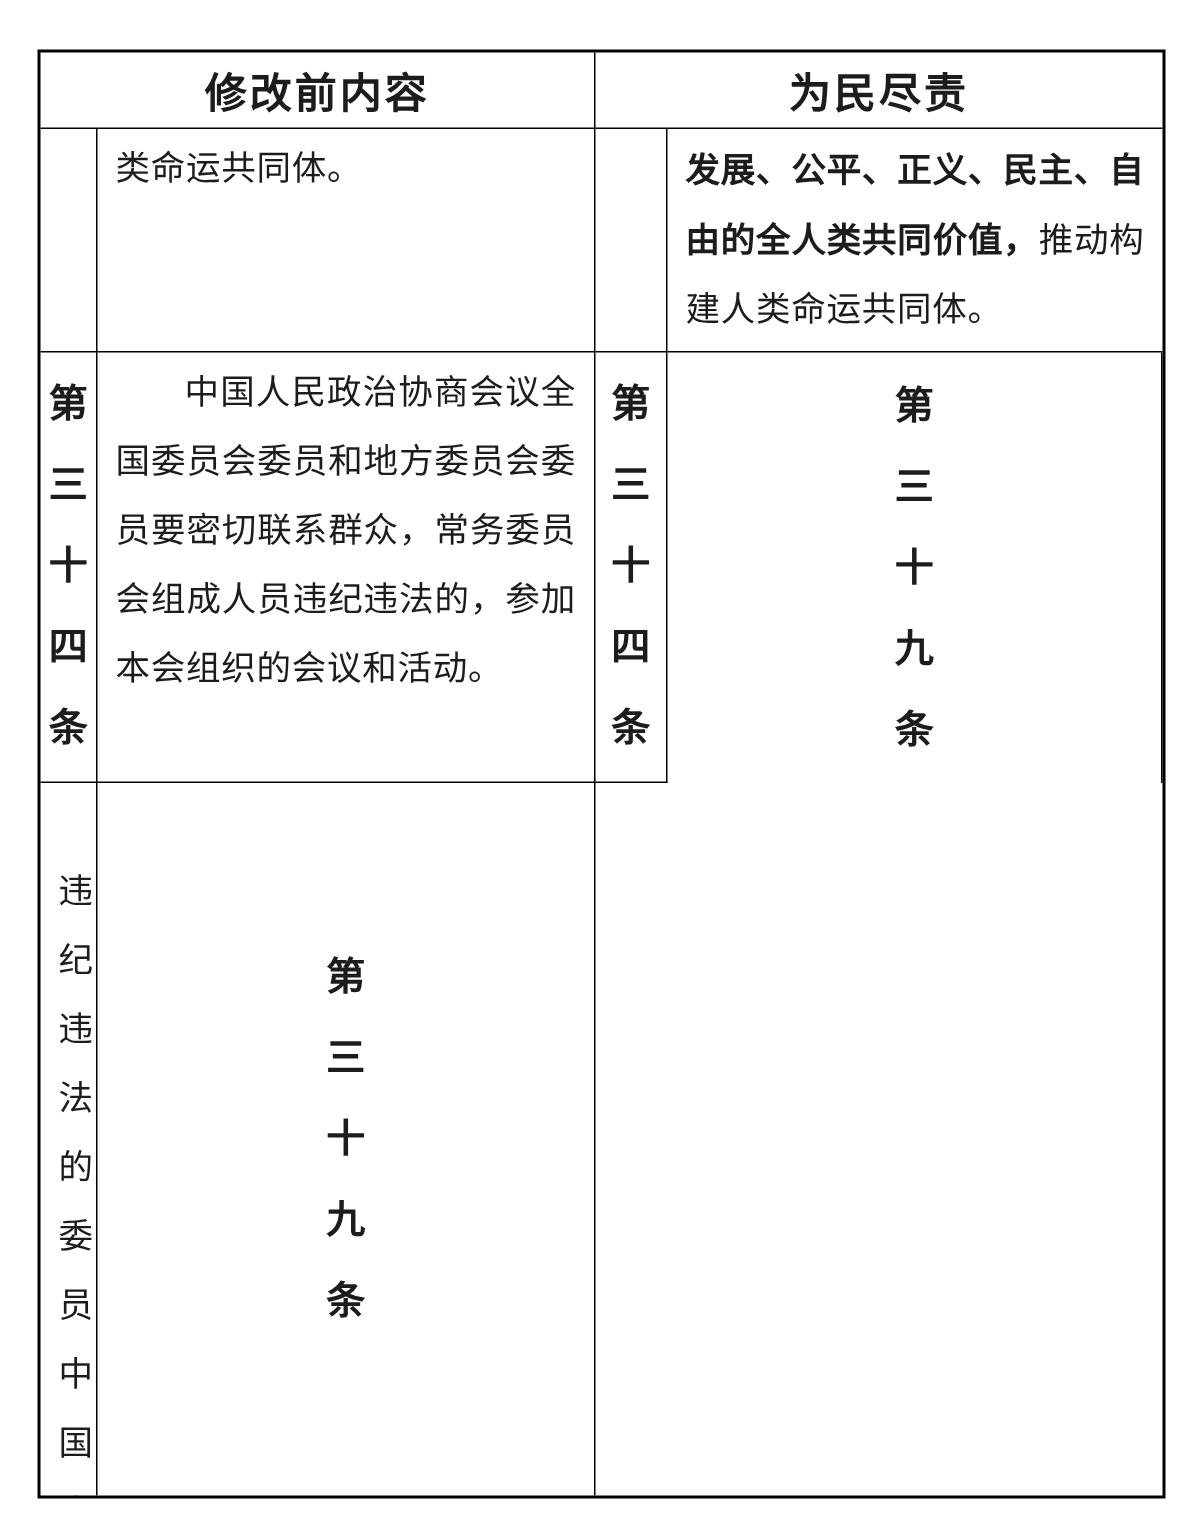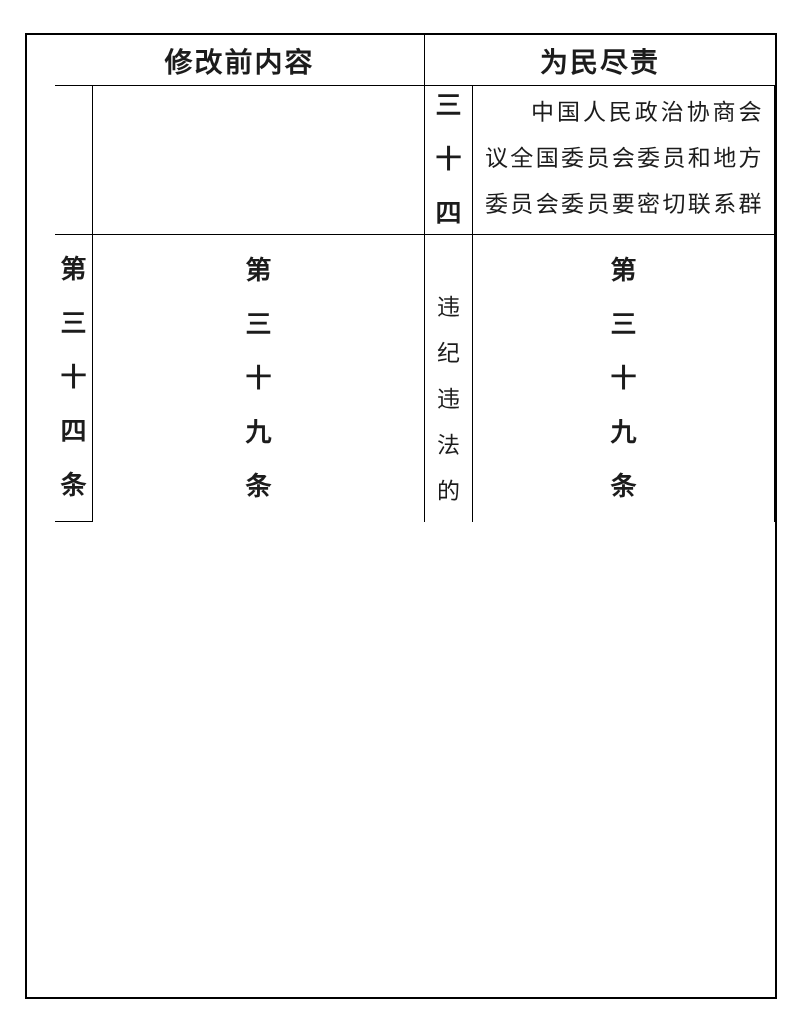--- a/index.html
+++ b/index.html
@@ -19,21 +19,20 @@
     overflow: hidden;
   }
   .cmp-table {
     width: 100%;
     height: 966px;
     box-sizing: border-box;
     border: 2px solid #000000;
     display: grid;
     grid-template-columns: 38px 332px 48px 1fr;
     grid-template-rows: 51px 149px 287px 1fr;
-    padding-left: 28px;
   }
   .cell {
     box-sizing: border-box;
     border-right: 1.5px solid #000000;
     border-bottom: 1.5px solid #000000;
     overflow: hidden;
   }
   .cell.last-col { border-right: none; }
   .cell.last-row { border-bottom: none; }
   .header-cell {
@@ -81,21 +80,27 @@
 </style>
 </head>
 <body>
 
 <div class="page">
   <div class="cmp-table">
     <div class="cell header-cell header-before">修改前内容</div>
     <div class="cell header-cell header-after last-col">为民尽责</div>
 
   <div class="cell article-cell tpl-article-left"></div>
+  <div class="cell content-cell tpl-before">
+    <p class="para"><span class="seg">类命运共同体。</span></p>
+  </div>
   <div class="cell article-cell tpl-article-right"></div>
+  <div class="cell content-cell last-col tpl-after">
+    <p class="para"><span class="seg seg-bold">发展、公平、正义、民主、自由的全人类共同价值，</span><span class="seg">推动构建人类命运共同体。</span></p>
+  </div>
 
   <div class="cell article-cell tpl-article-left">
         <span class="article-char">第</span>
         <span class="article-char">三</span>
         <span class="article-char">十</span>
         <span class="article-char">四</span>
         <span class="article-char">条</span>
       </div>
   <div class="cell content-cell tpl-before">
     <p class="para indented"><span class="seg">中国人民政治协商会议全国委员会委员和地方委员会委员要密切联系群众，常务委员会组成人员违纪违法的，参加本会组织的会议和活动。</span></p>

